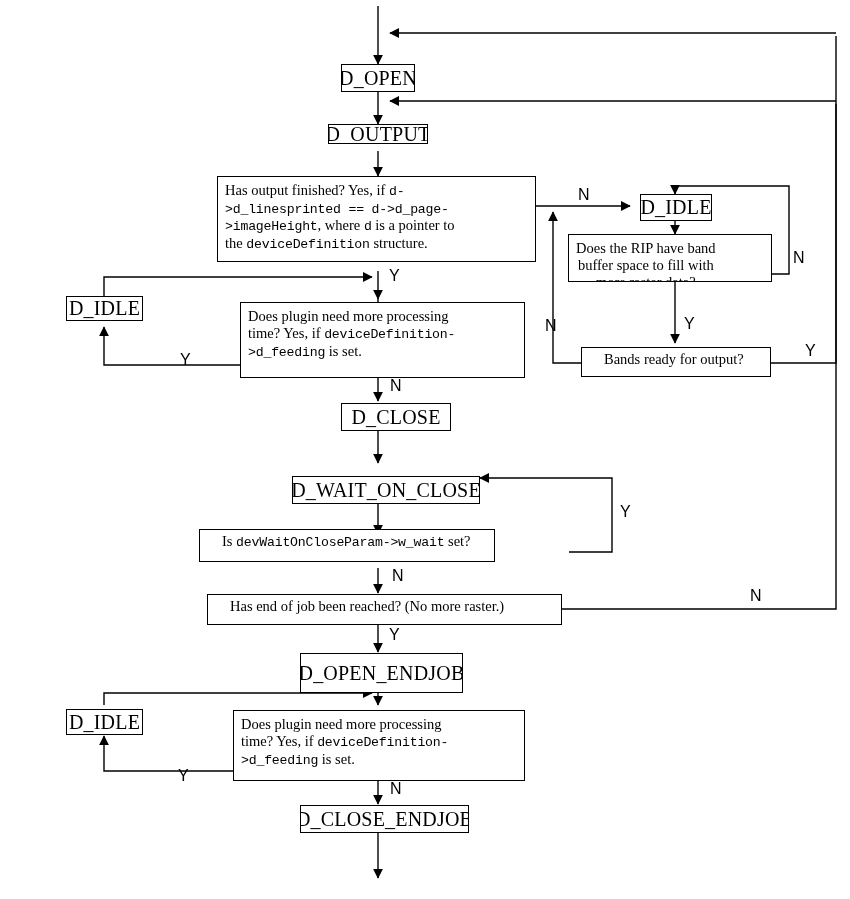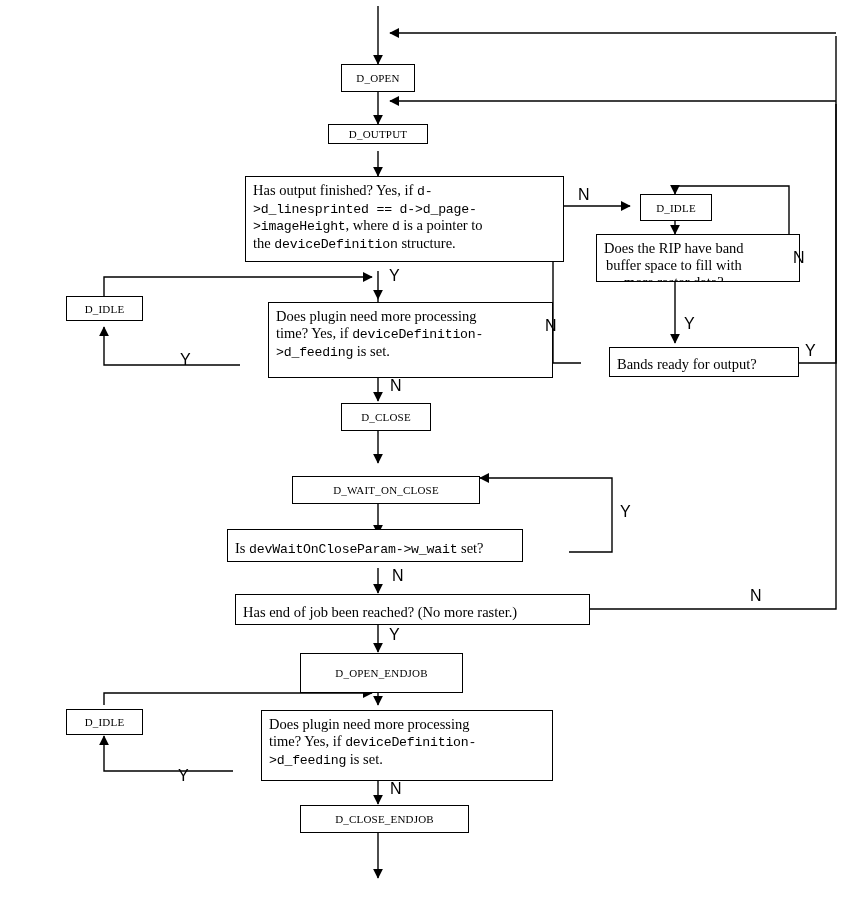--- a/index.html
+++ b/index.html
@@ -27,34 +27,33 @@
     border: 1px solid #000000;
     background: #ffffff;
     color: #000000;
     font-family: "Liberation Serif", serif;
     display: flex;
     align-items: center;
     overflow: hidden;
   }
   .node.state {
     justify-content: center;
-    font-size: 11px;
+    font-size: 20px;
     letter-spacing: 0.2px;
     padding: 0 6px;
   }
   .node.decision {
     align-items: flex-start;
     font-size: 14.5px;
     line-height: 1.18;
     padding: 5px 7px 4px 7px;
-    margin-left: 28px;
   }
   .node.decision.single {
-    align-items: flex-end;
-    padding: 3px 7px;
+    align-items: flex-start;
+    padding: 3px 22px;
   }
   .mono {
     font-family: "Liberation Mono", monospace;
     font-size: 13.2px;
     letter-spacing: -0.2px;
   }
   .edge-label {
     position: absolute;
     font-family: "Liberation Sans", sans-serif;
     font-size: 16px;
@@ -157,21 +156,21 @@
   </div>
 
   <div class="node state" style="left:66px; top:296px; width:77px; height:25px;">
     <span>D_IDLE</span>
   </div>
 
   <div class="node decision" style="left:240px; top:302px; width:285px; height:76px;">
     <div>Does plugin need more processing<br>time? Yes, if <span class="mono">deviceDefinition-<br>&gt;d_feeding</span> is set.</div>
   </div>
 
-  <div class="node state" style="left:341px; top:403px; width:90px; height:28px;">
+  <div class="node state" style="left:341px; top:403px; width:110px; height:28px;">
     <span>D_CLOSE</span>
   </div>
 
   <div class="node state" style="left:292px; top:476px; width:188px; height:28px;font-family:Liberation Serif, serif;">
     <span>D_WAIT_ON_CLOSE</span>
   </div>
 
   <div class="node decision single" style="left:199px; top:529px; width:296px; height:33px;">
     <div>Is <span class="mono">devWaitOnCloseParam-&gt;w_wait</span> set?</div>
   </div>

